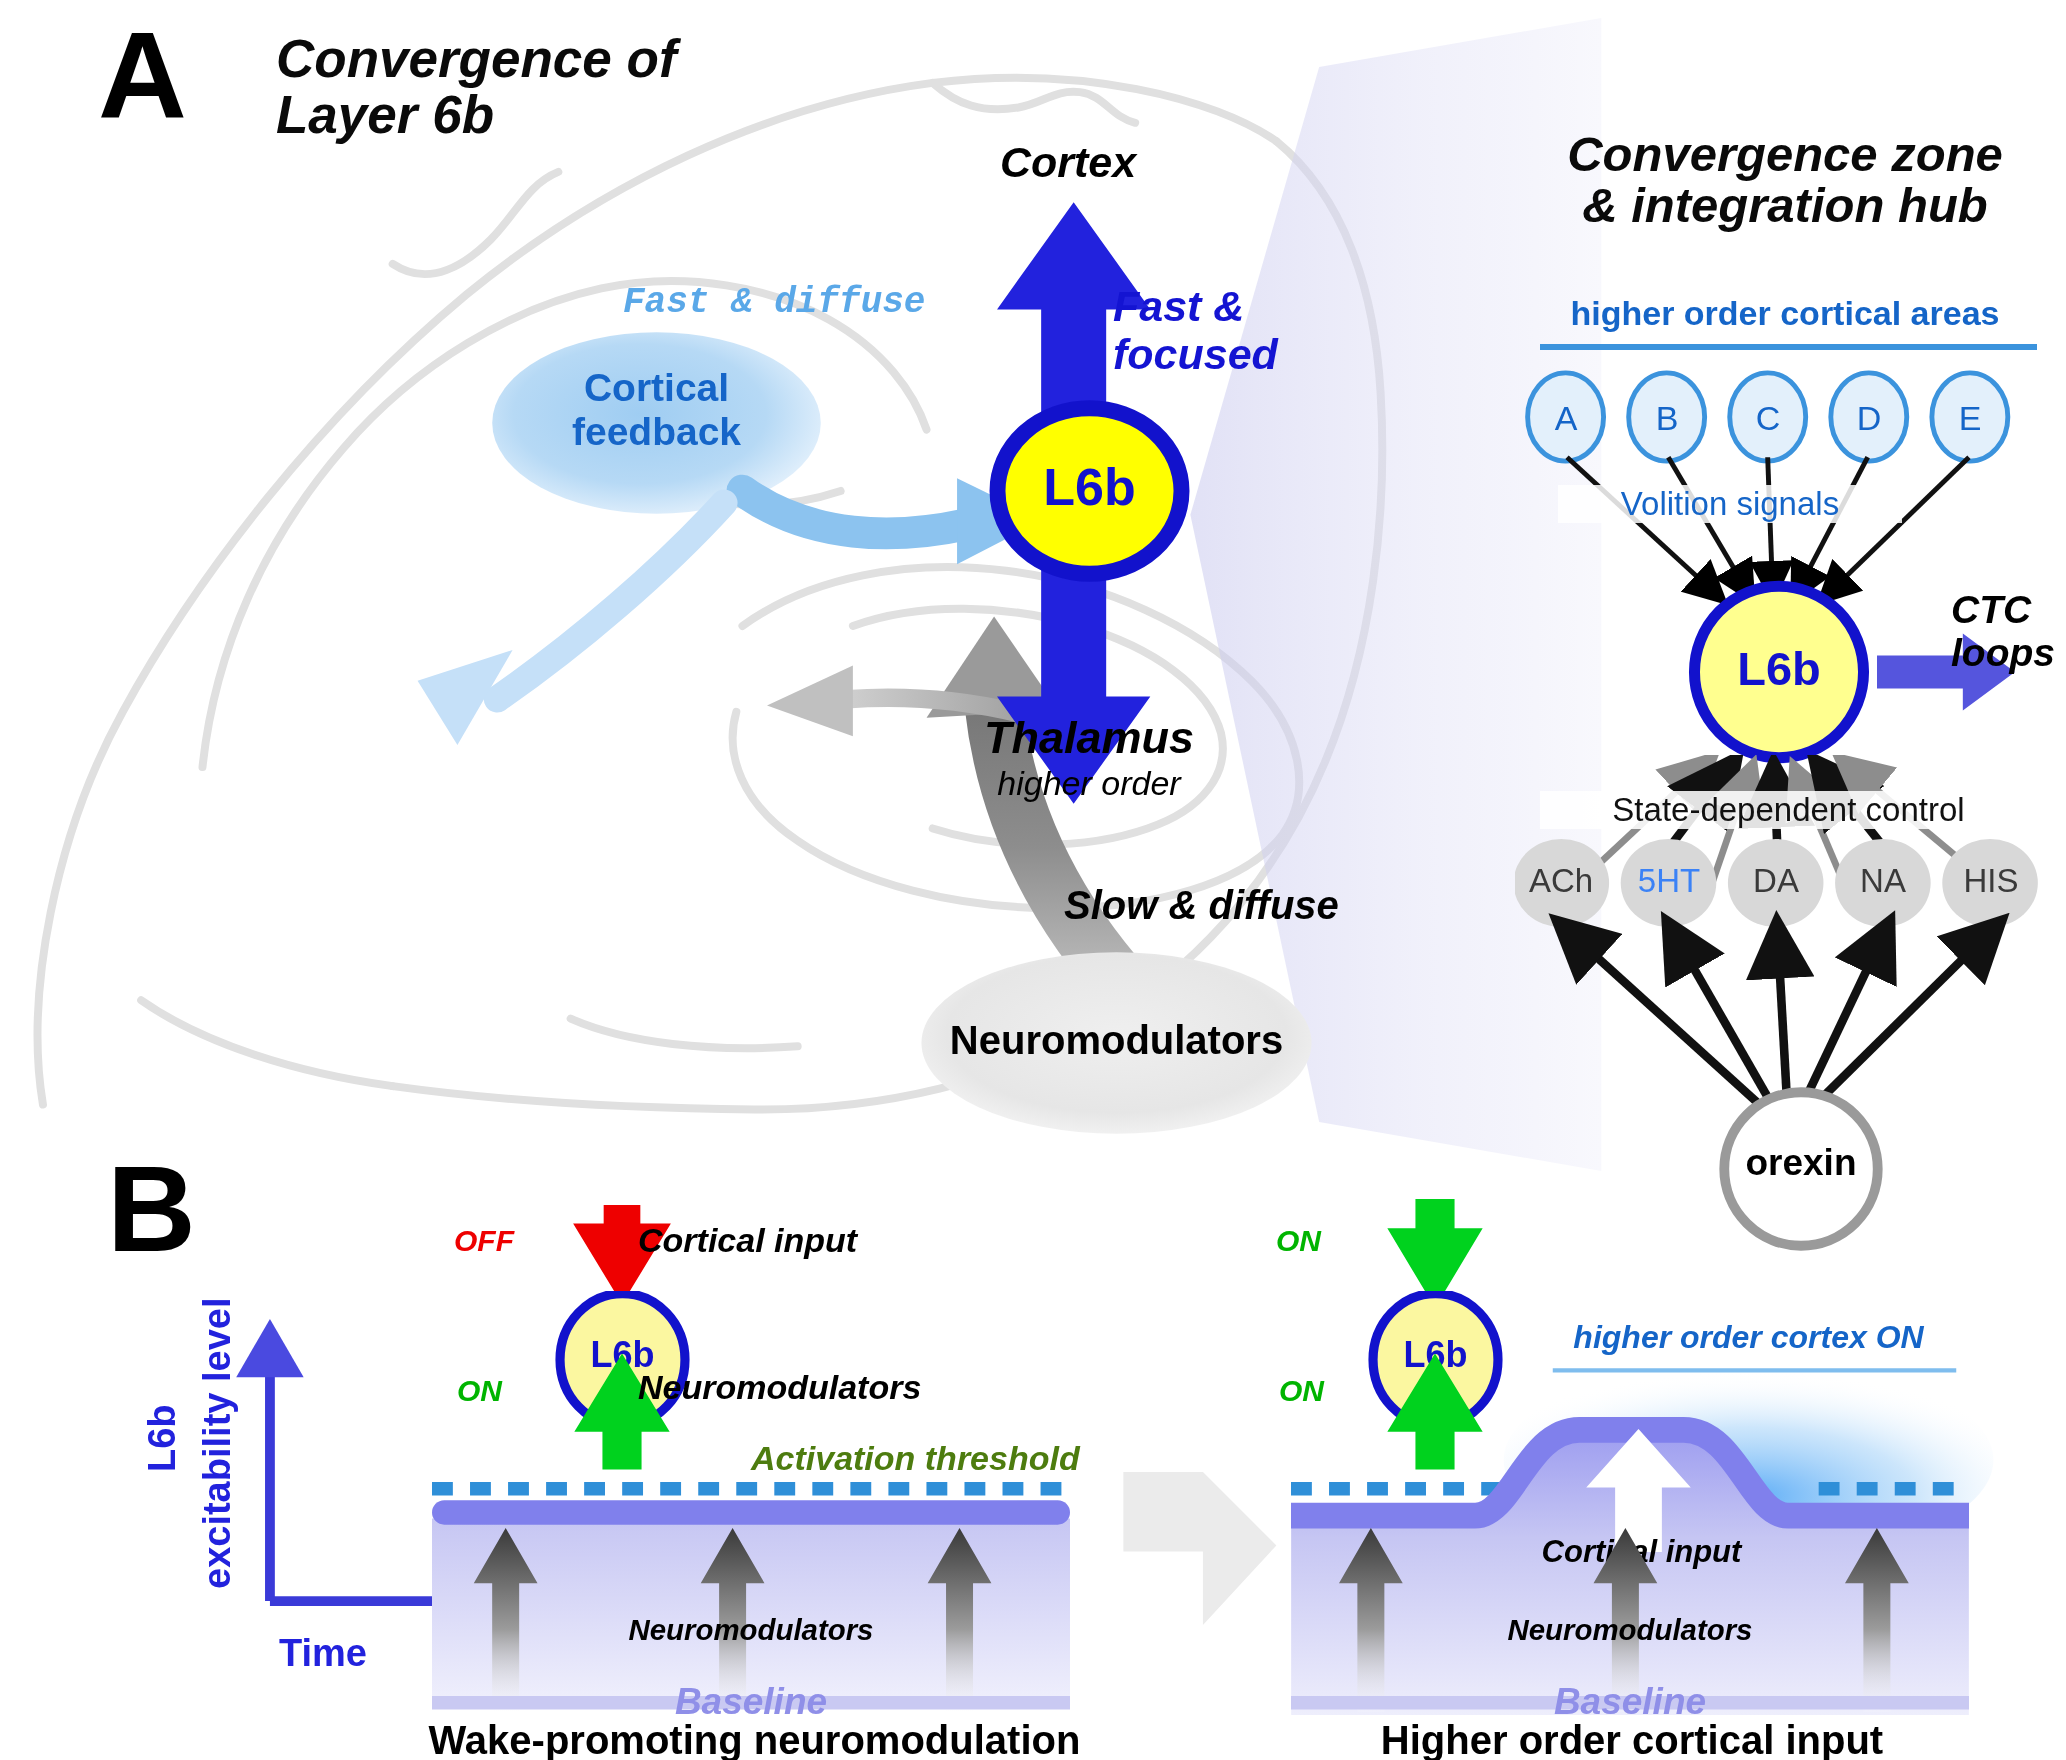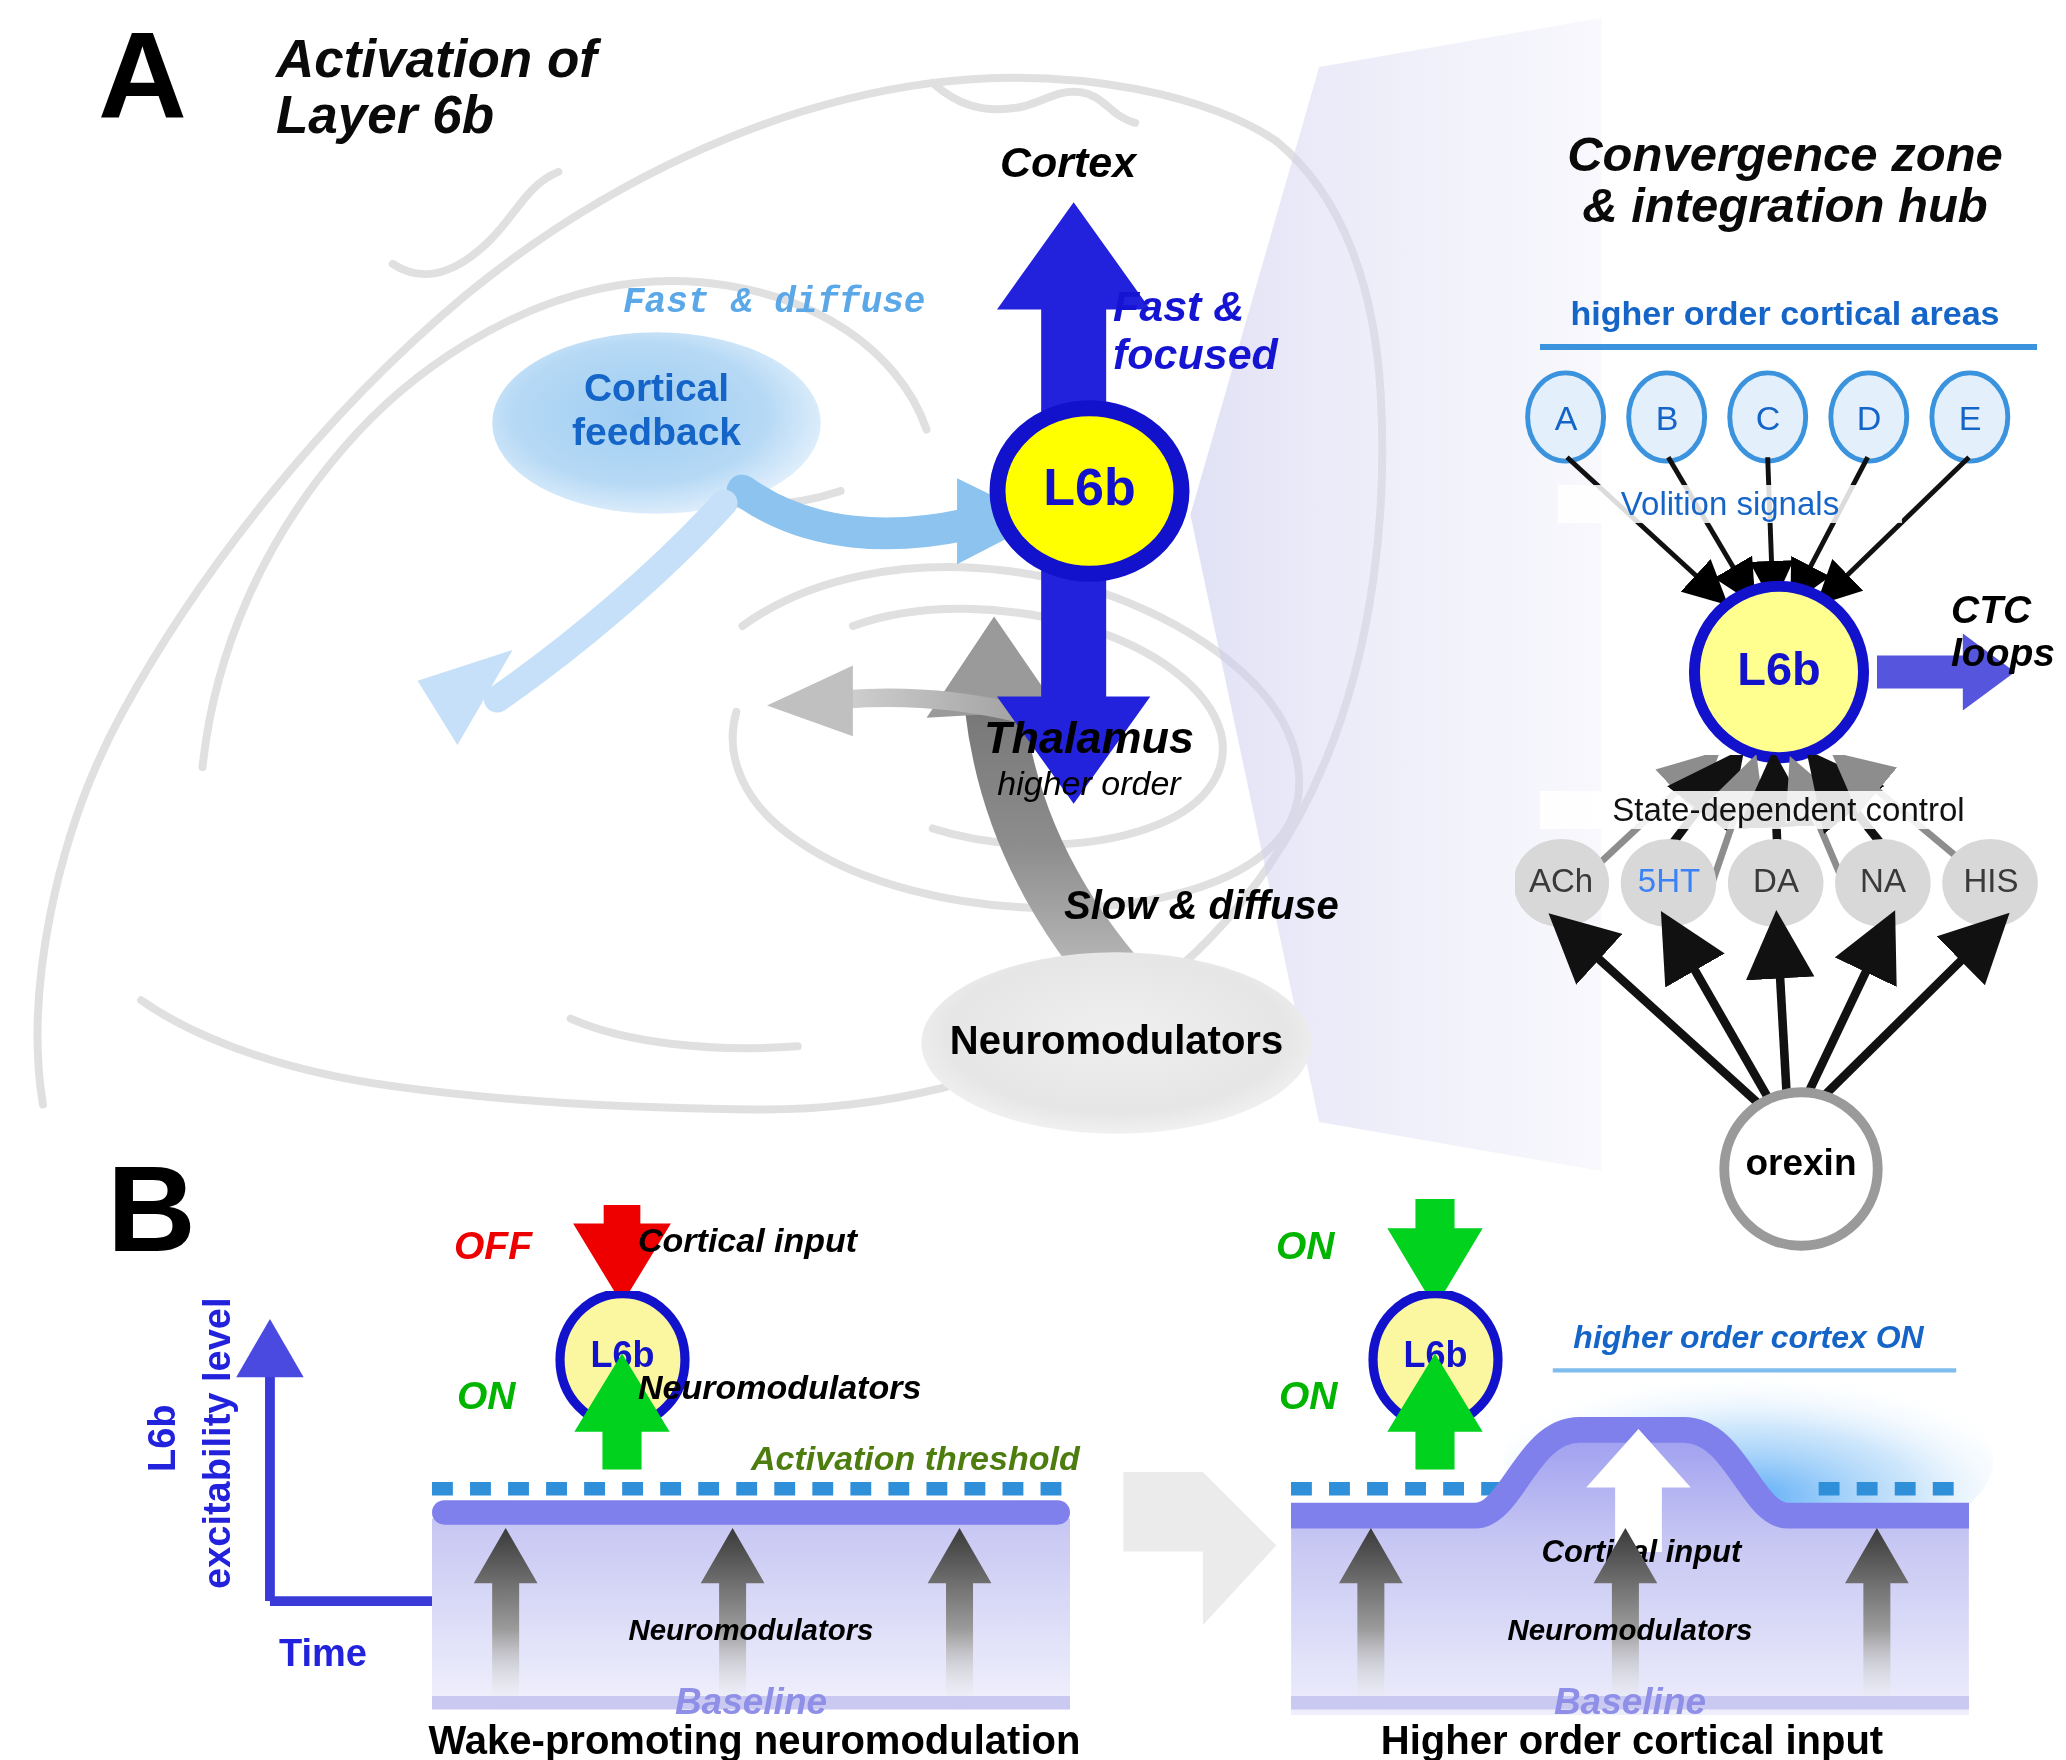--- a/index.html
+++ b/index.html
@@ -12,21 +12,21 @@
   .lbl-black-bi{font-weight:bold;font-style:italic;font-size:38px;color:#000;}
   .lbl-black-b{font-weight:bold;font-size:38px;color:#000;}
   .lbl-blue-bi{font-weight:bold;font-style:italic;font-size:38px;color:#1414d2;}
   .lbl-ltblue-i{font-style:italic;font-weight:bold;font-size:36px;color:#5aa8e8;}
   .lbl-blue-b{font-weight:bold;font-size:32px;color:#1565c8;}
   .lbl-blue-m{font-weight:bold;font-size:28px;color:#1565c8;}
   .lbl-black-m{font-size:31px;color:#111;}
   .lbl-grey-node{font-size:28px;color:#3a3a3a;}
   .nodetext{font-weight:bold;font-size:38px;color:#1212cc;}
   .axis-txt{font-weight:bold;font-size:36px;color:#2222dd;}
-  .onoff{font-weight:bold;font-style:italic;font-size:39px;}
+  .onoff{font-weight:bold;font-style:italic;font-size:30px;}
   .small-bi{font-weight:bold;font-style:italic;font-size:27px;color:#000;}
   .base-i{font-weight:bold;font-style:italic;font-size:34px;color:#8f8fe8;}
   .thresh-i{font-weight:bold;font-style:italic;font-size:31px;color:#4d7c0f;margin-left:24px;}
   .hoc-on{font-weight:bold;font-style:italic;font-size:28px;color:#1565c8;}
   .cap{font-weight:bold;font-size:40px;color:#000;}
   .vert{transform:rotate(-90deg);transform-origin:0 0;white-space:nowrap;}
   .ctr{text-align:center;}
 </style>
 </head>
 <body>
@@ -55,21 +55,21 @@
         <stop offset="0%" stop-color="#c9c9ee" stop-opacity="0.55"></stop>
         <stop offset="55%" stop-color="#dedef5" stop-opacity="0.45"></stop>
         <stop offset="100%" stop-color="#f1f1fb" stop-opacity="0.5"></stop>
       </linearGradient>
     </defs>
     <path d="M 90,810 L 300,80 L 760,0 L 760,1880 L 300,1800 Z" fill="url(#wedgeg)"></path>
   </svg>
 
   <div class="abs panel-letter" style="left:98px;top:13.5px;">A</div>
   <div class="abs hdr" style="left:276px;top:31px;width:429px;">
-    <div>Activation of</div>
+    <div>Convergence of</div>
     <div>Layer 6b</div>
   </div>
 
   <div class="abs lbl-ltblue-i" style="left:623px;top:282px;font-family:Liberation Mono, monospace;">Fast &amp; diffuse</div>
 
   <svg class="abs" style="left:491px;top:331px;" width="331" height="184" viewBox="0 0 540 300">
     <defs>
       <radialGradient id="cfgrad" cx="45%" cy="45%" r="62%">
         <stop offset="0%" stop-color="#9fcdf2"></stop>
         <stop offset="62%" stop-color="#b6d9f5"></stop>

